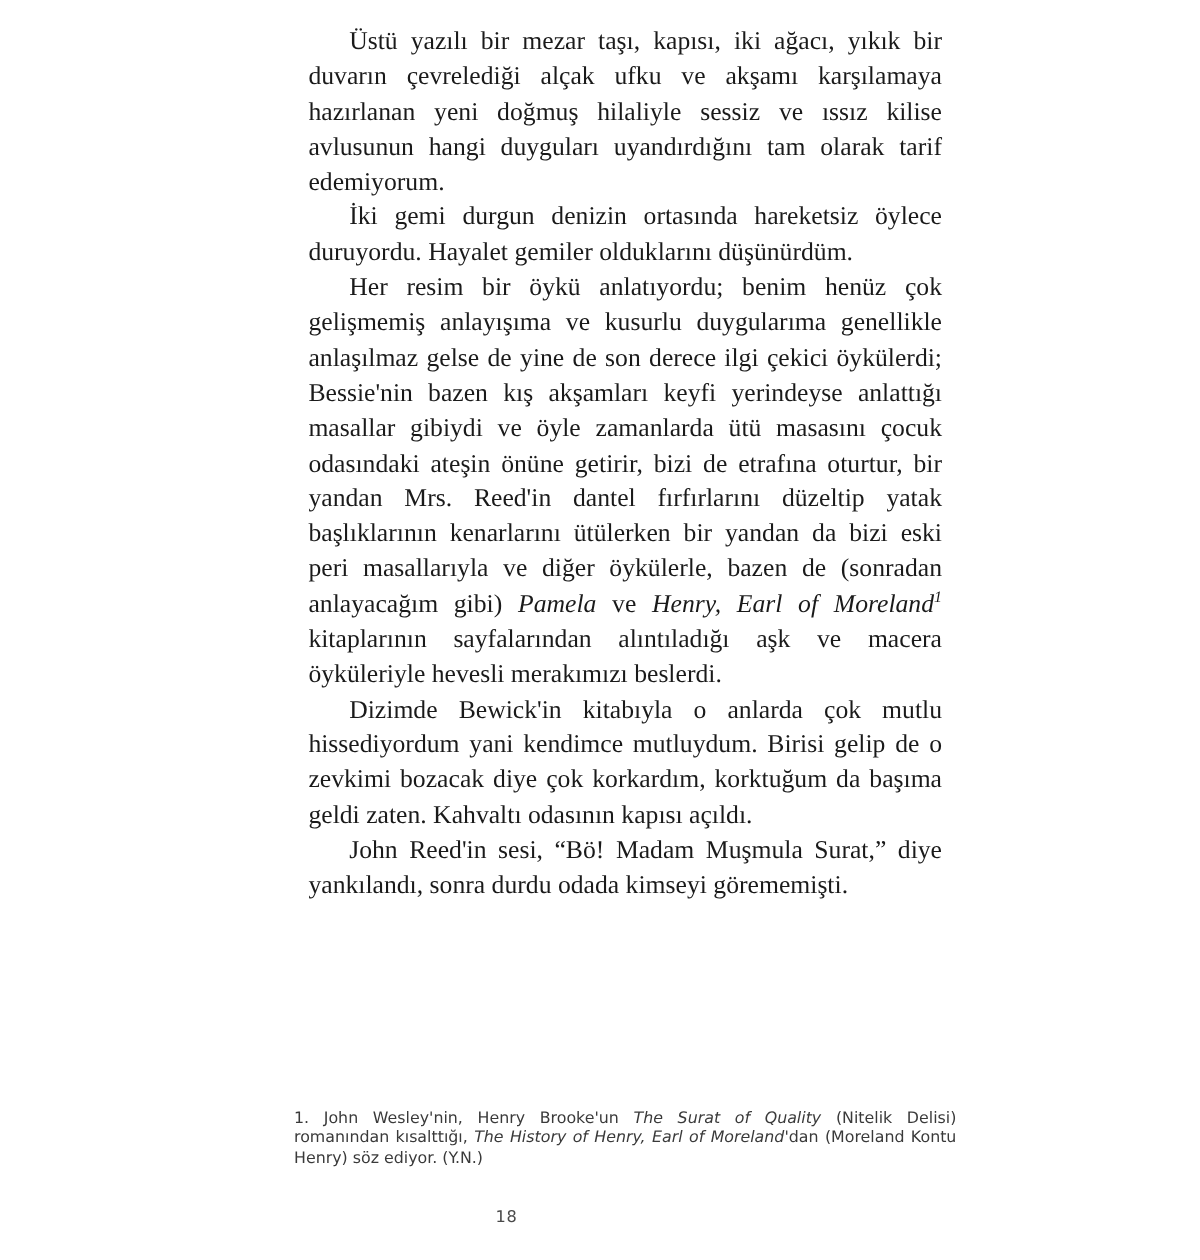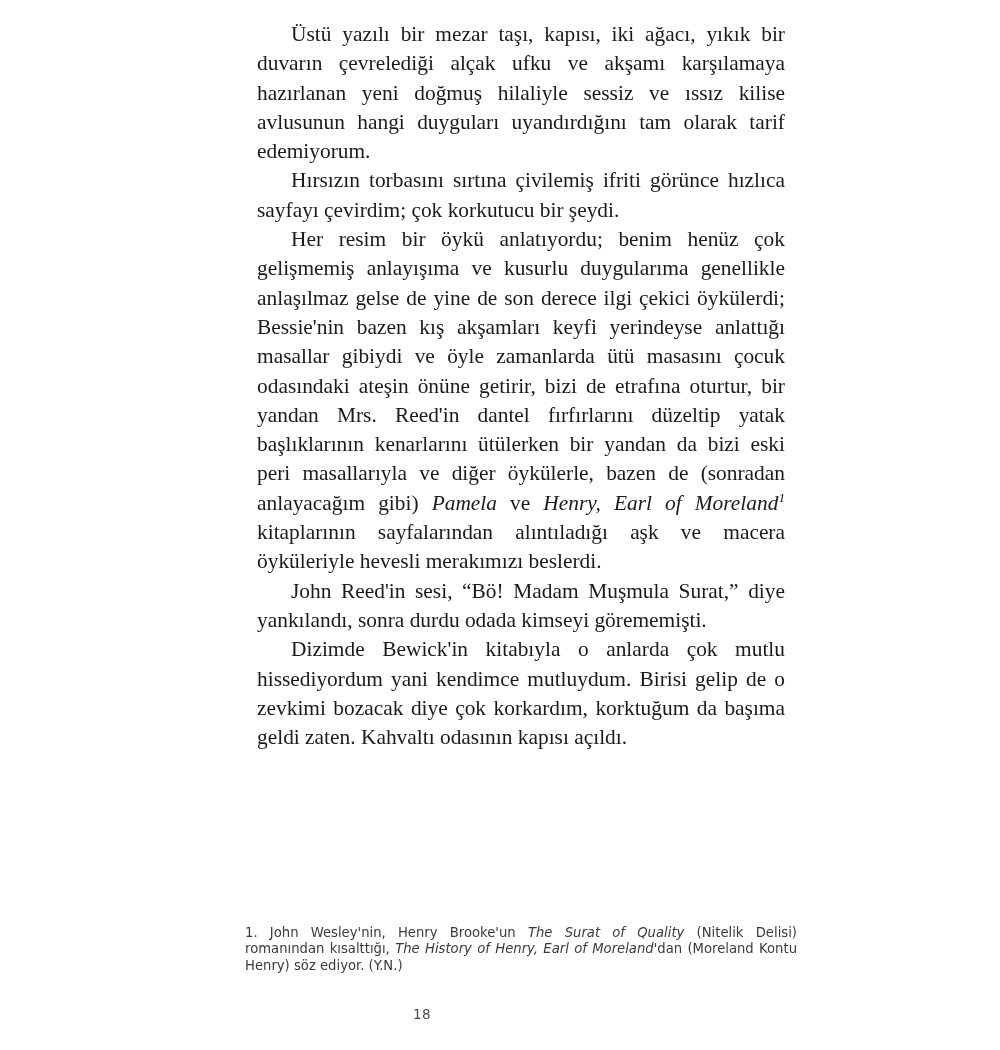--- a/index.html
+++ b/index.html
@@ -93,36 +93,36 @@
 <body>
 
 <div class="page">
 
   <div class="textblock">
 
     <p class="para">
       <span>Üstü yazılı bir mezar taşı, kapısı, iki ağacı, yıkık bir duvarın çevrelediği alçak ufku ve akşamı karşılamaya hazırlanan yeni doğmuş hilaliyle sessiz ve ıssız kilise avlusunun hangi duyguları uyandırdığını tam olarak tarif edemiyorum.</span>
     </p>
 
+    <p class="para">
+      <span>İki gemi durgun denizin ortasında hareketsiz öylece duruyordu. Hayalet gemiler olduklarını düşünürdüm.</span>
+    </p>
 
-    <p class="para">
-      <span>Hırsızın torbasını sırtına çivilemiş ifriti görünce hızlıca sayfayı çevirdim; çok korkutucu bir şeydi.</span>
-    </p>
 
 
     <p class="para">
       <span>Her resim bir öykü anlatıyordu; benim henüz çok gelişmemiş anlayışıma ve kusurlu duygularıma genellikle anlaşılmaz gelse de yine de son derece ilgi çekici öykülerdi; Bessie'nin bazen kış akşamları keyfi yerindeyse anlattığı masallar gibiydi ve öyle zamanlarda ütü masasını çocuk odasındaki ateşin önüne getirir, bizi de etrafına oturtur, bir yandan Mrs. Reed'in dantel fırfırlarını düzeltip yatak başlıklarının kenarlarını ütülerken bir yandan da bizi eski peri masallarıyla ve diğer öykülerle, bazen de (sonradan anlayacağım gibi) </span><em>Pamela</em><span> ve </span><em>Henry, Earl of Moreland</em><sup class="fn-ref">1</sup><span> kitaplarının sayfalarından alıntıladığı aşk ve macera öyküleriyle hevesli merakımızı beslerdi.</span>
     </p>
 
     <p class="para">
-      <span>John Reed'in sesi, “Bö! Madam Muşmula Surat,” diye yankılandı, sonra durdu odada kimseyi görememişti.</span>
+      <span>Dizimde Bewick'in kitabıyla o anlarda çok mutlu hissediyordum yani kendimce mutluydum. Birisi gelip de o zevkimi bozacak diye çok korkardım, korktuğum da başıma geldi zaten. Kahvaltı odasının kapısı açıldı.</span>
     </p>
 
     <p class="para">
-      <span>Dizimde Bewick'in kitabıyla o anlarda çok mutlu hissediyordum yani kendimce mutluydum. Birisi gelip de o zevkimi bozacak diye çok korkardım, korktuğum da başıma geldi zaten. Kahvaltı odasının kapısı açıldı.</span>
+      <span>John Reed'in sesi, “Bö! Madam Muşmula Surat,” diye yankılandı, sonra durdu odada kimseyi görememişti.</span>
     </p>
 
   </div>
 
   <div class="footnote">
     <p><span>1.</span><span> John Wesley'nin, Henry Brooke'un </span><i>The Surat of Quality</i><span> (Nitelik Delisi) romanından kısalttığı, </span><i>The History of Henry, Earl of Moreland</i><span>'dan (Moreland Kontu Henry) söz ediyor. (Y.N.)</span></p>
   </div>
 
   <div class="folio">18</div>
 

